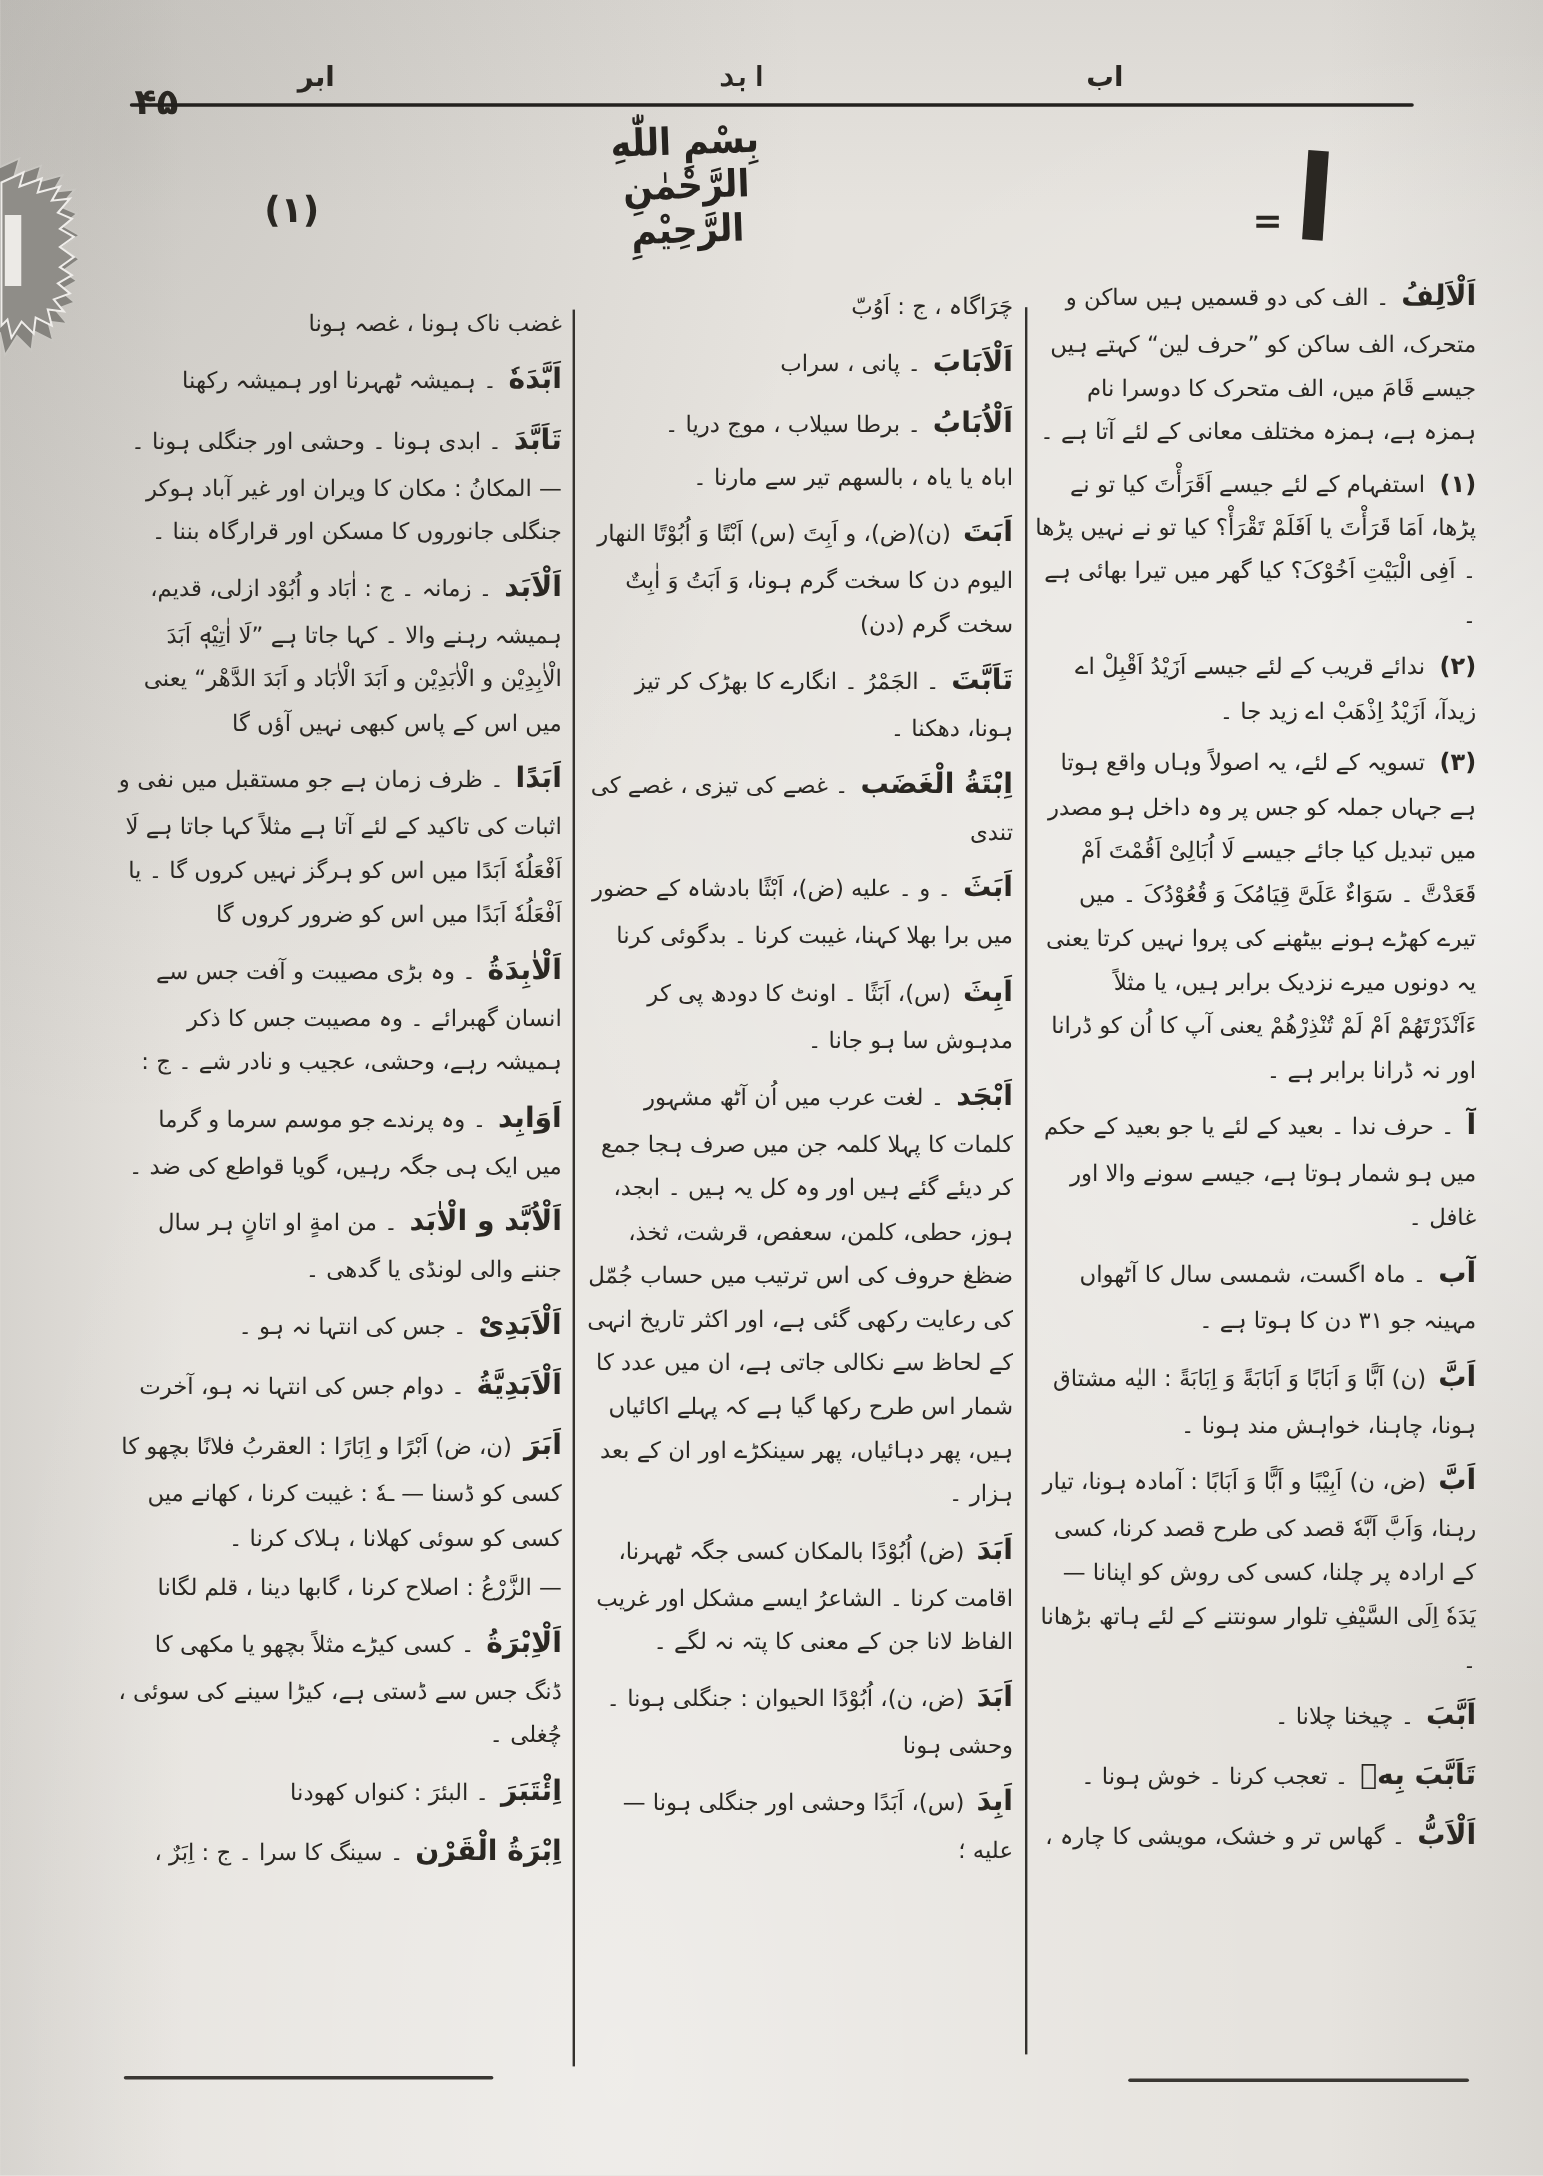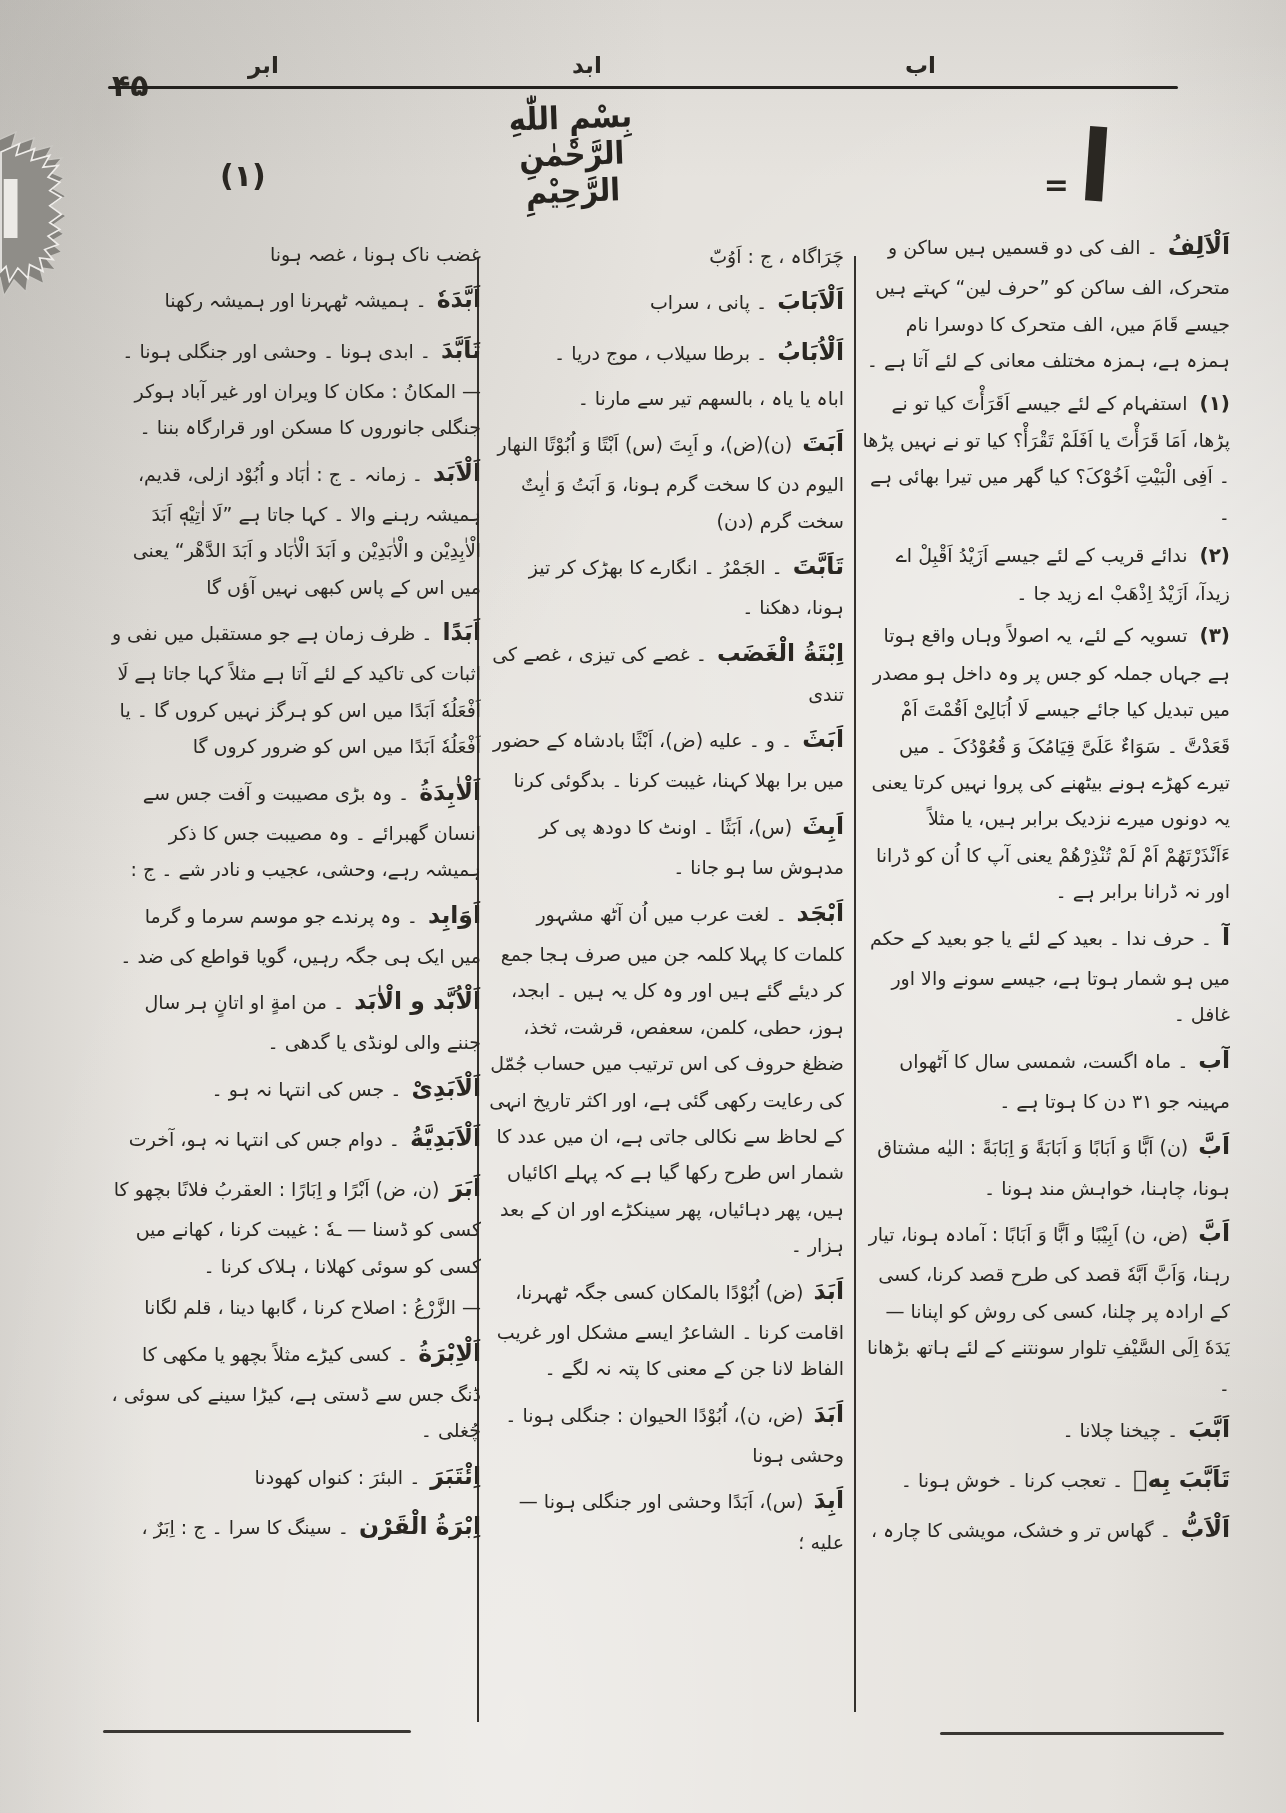--- a/index.html
+++ b/index.html
@@ -42,40 +42,40 @@
   .letter-heading .eq{font-size:30px;font-weight:bold;padding-top:34px;}
   .letter-tab{position:absolute;left:-6px;top:130px;width:76px;height:172px;}
   .letter-tab text{font-family:"DejaVu Sans",sans-serif;}
   
   .col{
     position:absolute;direction:rtl;text-align:right;
     font-size:19px;line-height:1.92;
   }
   .col-right{left:862px;top:224px;width:368px;max-height:1496px;overflow:hidden;}
   .col-middle{left:488px;top:238px;width:356px;max-height:1472px;overflow:hidden;}
-  .col-left{left:96px;top:236px;width:372px;max-height:1472px;overflow:hidden;margin-left:13px;}
+  .col-left{left:96px;top:252px;width:372px;max-height:1472px;overflow:hidden;}
   .para{margin:0 0 5px 0;position:relative;}
   .head{font-weight:bold;font-size:23.5px;padding-left:4px;}
   .marker{font-weight:bold;font-size:20px;padding-left:6px;}
   .body-text{color:#2b2823;}
   
   .vrule{position:absolute;width:2px;background:#34312d;}
   .vrule-left{left:477px;top:258px;height:1464px;}
   .vrule-right{left:854px;top:256px;height:1456px;}
   .bottom-rule{position:absolute;height:2.5px;background:#3a3733;border-radius:2px;}
   .bottom-rule-right{left:940px;top:1732px;width:284px;}
   .bottom-rule-left{left:103px;top:1730px;width:308px;}
 </style>
 </head>
 <body>
 
 <div class="page-shade"></div>
 
 <div class="guide" style="left:905px;top:52px;">اب</div>
-<div class="guide" style="left:572px;top:52px;">ابد</div>
+<div class="guide" style="left:598px;top:52px;font-family:Liberation Mono, monospace;">ابد</div>
 <div class="guide" style="left:248px;top:52px;">ابر</div>
 <div class="page-num" style="left:112px;top:46px;">۴۵</div>
 <div class="header-rule" style="left:108px;top:86px;width:1070px;"></div>
 
 <div class="bismillah">بِسْمِ اللّٰهِ الرَّحْمٰنِ الرَّحِيْمِ</div>
 <div class="section-marker">(١)</div>
 <div class="letter-heading">
   <span class="big-alif">ا</span>
   <span class="eq">=</span>
 </div>

